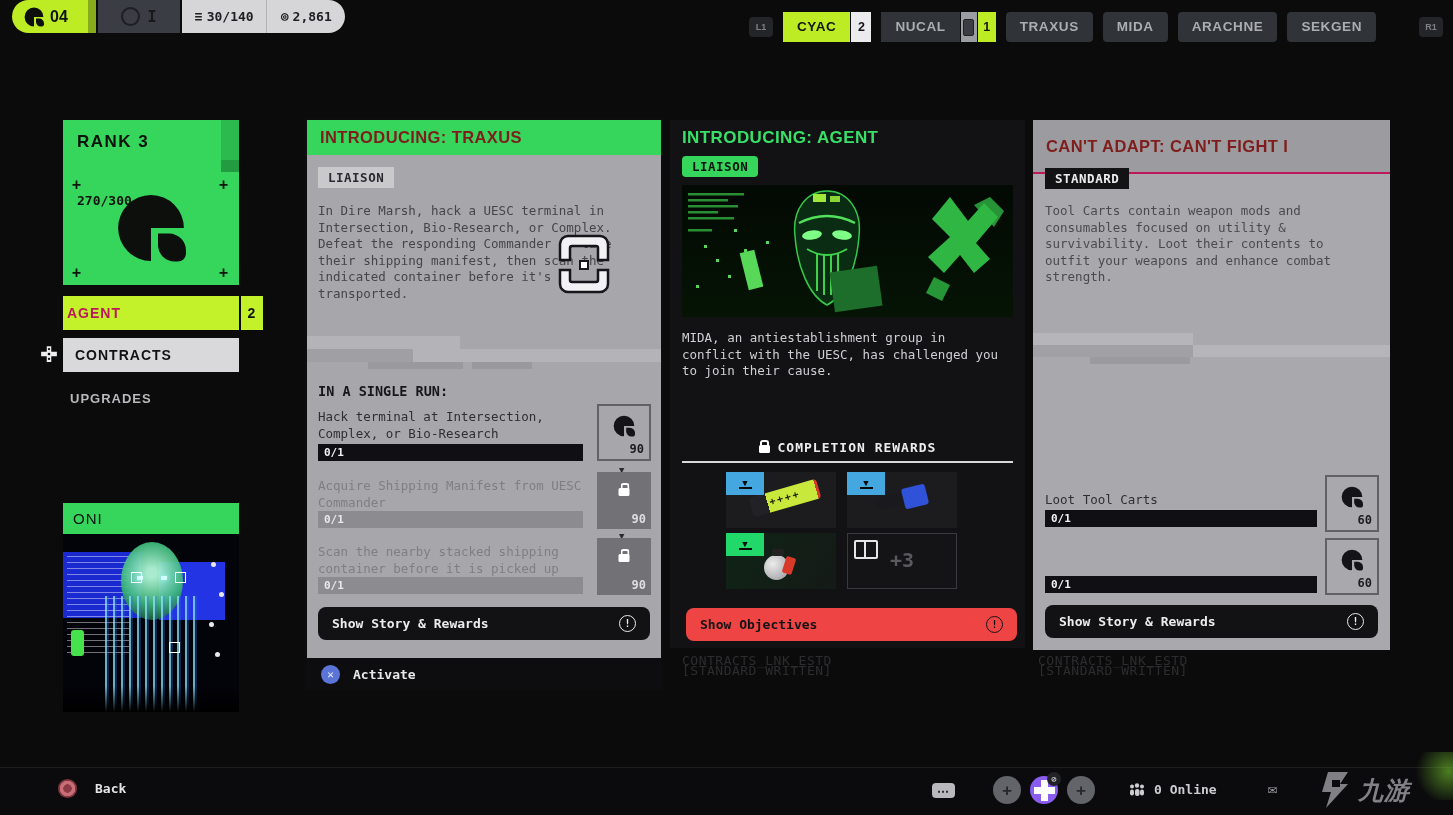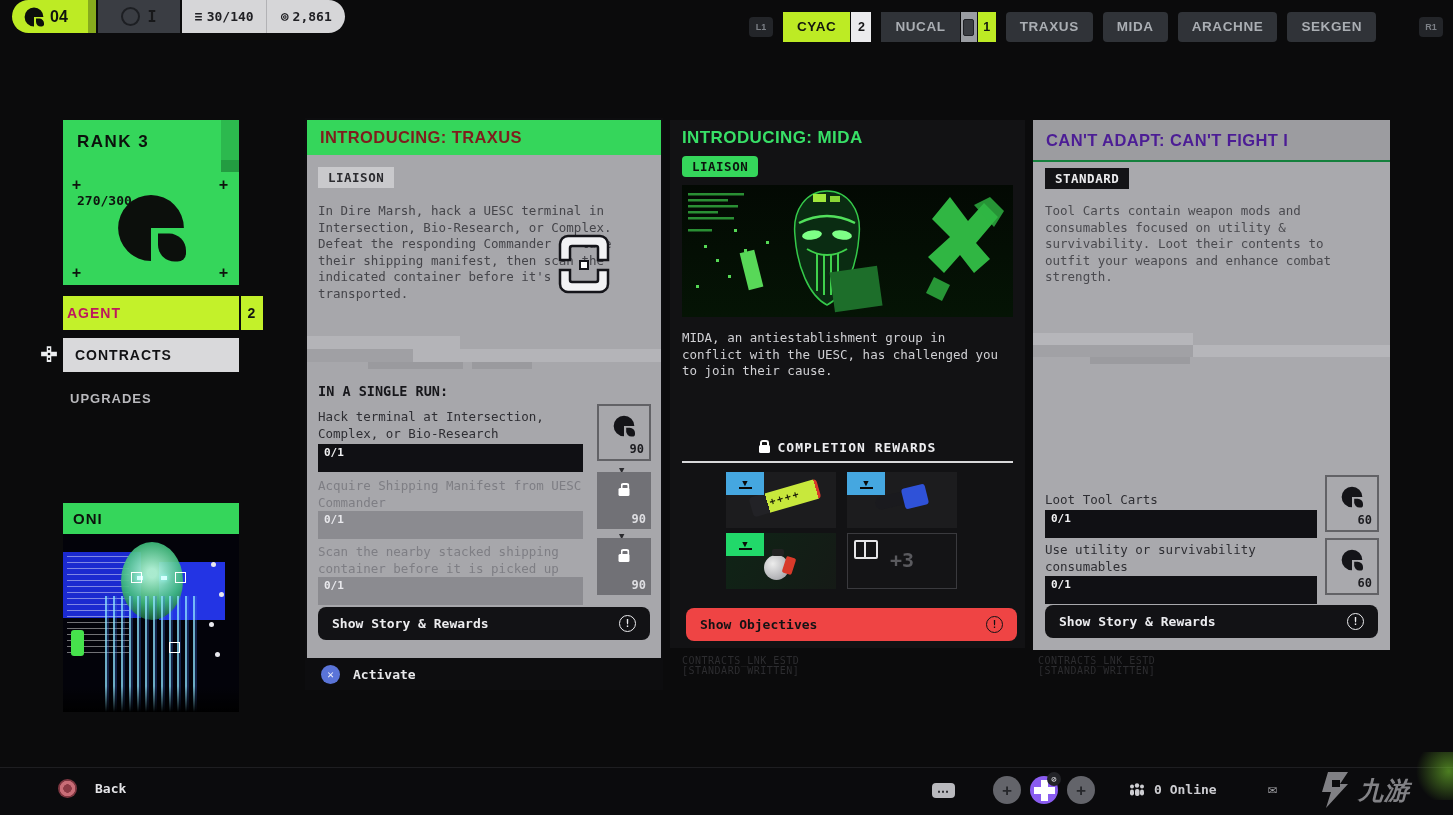--- a/index.html
+++ b/index.html
@@ -31,35 +31,35 @@
   .cplus{position:absolute;color:#0d130d;font-size:15px;font-weight:bold;line-height:10px;}
   .navrow{position:absolute;height:34px;display:flex;align-items:center;font-family:"Liberation Sans",sans-serif;font-weight:bold;font-size:14px;letter-spacing:1px;box-sizing:border-box;}
   .oniport{position:absolute;left:63px;top:534px;width:176px;height:178px;background:#03030a;overflow:hidden;}
 
   
   .cardhead{position:absolute;left:0;top:0;right:0;height:35px;display:flex;align-items:center;
             font-family:"Liberation Sans",sans-serif;font-weight:bold;font-size:16.5px;letter-spacing:.4px;padding-left:13px;box-sizing:border-box;}
   .tag{position:absolute;font-weight:bold;font-size:12.5px;padding:3px 10px;letter-spacing:.5px;}
   .desc{position:absolute;font-size:12.5px;line-height:16.5px;white-space:pre-wrap;}
   .objtext{position:absolute;font-size:12.5px;line-height:17px;}
-  .pbar{position:absolute;height:28px;font-size:11px;font-weight:bold;line-height:17px;box-sizing:border-box;padding-left:6px;}
+  .pbar{position:absolute;height:17px;font-size:11px;font-weight:bold;line-height:17px;box-sizing:border-box;padding-left:6px;}
   .rbox{position:absolute;width:54px;height:57px;box-sizing:border-box;}
   .rbox .num{position:absolute;right:5px;bottom:3px;font-size:12px;font-weight:bold;}
   .rbox .arc{position:absolute;left:50%;top:9px;transform:translateX(-50%);}
   .caret{position:absolute;font-size:9px;color:#2a2a2e;}
   .btn{position:absolute;height:33px;border-radius:8px;display:flex;align-items:center;font-weight:bold;font-size:13px;padding:0 14px;box-sizing:border-box;justify-content:space-between;}
   .info{width:15px;height:15px;border:1.5px solid currentColor;border-radius:50%;font-size:10px;font-weight:bold;display:flex;align-items:center;justify-content:center;flex:none;}
   .skel{position:absolute;}
   .lock{position:relative;width:11px;height:8px;background:#fff;border-radius:1.5px;display:inline-block;}
   .lock::before{content:"";position:absolute;left:1.5px;top:-5px;width:5px;height:4px;border:2px solid #fff;border-bottom:none;border-radius:3px 3px 0 0;}
   .tile{position:absolute;width:110px;height:56px;background:#1c1c1e;overflow:hidden;}
   .tbadge{position:absolute;left:0;top:0;width:38px;height:23px;display:flex;align-items:center;justify-content:center;}
   .tray{width:13px;text-align:center;border-bottom:2.5px solid #0a0a0a;line-height:8px;font-size:9px;color:#0a0a0a;}
   .gridico{position:absolute;left:6px;top:6px;width:20px;height:15px;border:2px solid #e6e6e8;border-radius:2px;background:linear-gradient(90deg,transparent 0 8px,#e6e6e8 8px 10px,transparent 10px);}
-  .debug{position:absolute;font-size:10px;line-height:10px;color:#2d2d30;letter-spacing:.5px;white-space:pre;}
+  .debug{position:absolute;font-size:13px;line-height:10px;color:#2d2d30;letter-spacing:.5px;white-space:pre;}
 
   
   .bbar{position:absolute;left:0;top:767px;width:1453px;height:48px;background:#0b0b0d;border-top:1px solid #1e1e21;box-sizing:border-box;}
   .avatar{width:28px;height:28px;border-radius:50%;display:flex;align-items:center;justify-content:center;position:absolute;top:8px;}
 </style>
 </head>
 <body>
 
 <svg width="0" height="0" style="position:absolute">
   <defs>
@@ -144,21 +144,21 @@
       <circle cx="8" cy="3.6" r="1" fill="#0b0b0c"></circle>
       <circle cx="8" cy="12.4" r="1" fill="#0b0b0c"></circle>
   </svg>
   <div class="navrow" style="left:63px;top:338px;width:176px;background:#d9d9db;color:#121214;padding-left:12px">
     <span>CONTRACTS</span>
   </div>
   <div class="navrow" style="left:58px;top:381px;width:176px;color:#b9b9bd;padding-left:12px;font-size:13px">
     <span>UPGRADES</span>
   </div>
 
-  <div class="abs sans" style="left:63px;top:503px;width:176px;height:31px;background:#35d65b;color:#0c120c;font-weight:700;font-size:15px;letter-spacing:1px;display:flex;align-items:center;padding-left:10px;box-sizing:border-box">
+  <div class="abs sans" style="left:63px;top:503px;width:176px;height:31px;background:#35d65b;color:#0c120c;font-weight:400;font-size:15px;letter-spacing:1px;display:flex;align-items:center;padding-left:10px;box-sizing:border-box">
     <span>ONI</span>
   </div>
   <div class="oniport">
     <div class="abs" style="left:0;top:18px;width:78px;height:66px;background:#1b2ad0"></div>
     <div class="abs" style="left:96px;top:28px;width:66px;height:58px;background:#2334e4"></div>
     <div class="abs" style="left:4px;top:22px;width:62px;height:100px;opacity:.55;background:repeating-linear-gradient(180deg,rgba(255,255,255,.8) 0 1.5px,transparent 1.5px 6px)"></div>
     <div class="abs" style="left:8px;top:96px;width:13px;height:26px;background:#46e24c;border-radius:3px"></div>
     <div class="abs" style="left:58px;top:8px;width:62px;height:78px;border-radius:50%;background:radial-gradient(circle at 50% 40%,#b8ffe0 8%,#3dba7a 55%,#14502e 90%);opacity:.92"></div>
     <div class="abs" style="left:74px;top:42px;width:6px;height:4px;background:#d6ffff;box-shadow:0 0 5px #9ff"></div>
     <div class="abs" style="left:98px;top:42px;width:6px;height:4px;background:#d6ffff;box-shadow:0 0 5px #9ff"></div>
@@ -218,21 +218,21 @@
       </div>
     </div>
 
     <div class="abs" style="left:2px;top:542px;width:354px;height:28px;display:flex;align-items:center;gap:13px;padding-left:14px;box-sizing:border-box">
       <span style="width:19px;height:19px;border-radius:50%;background:#5a74d8;color:#eef0fa;font-size:11px;font-weight:bold;display:flex;align-items:center;justify-content:center">✕</span>
       <span style="color:#e8e8ea;font-weight:bold;font-size:13px">Activate</span>
     </div>
   </div>
 
   <div class="abs" style="left:670px;top:120px;width:355px;height:528px;background:#121214">
-    <div class="abs sans" style="left:12px;top:8px;font-weight:900;font-size:17px;letter-spacing:.4px;color:#38e067">INTRODUCING: MIDA</div>
+    <div class="abs sans" style="left:12px;top:8px;font-weight:900;font-size:17px;letter-spacing:.4px;color:#38e067">INTRODUCING: AGENT</div>
     <div class="tag" style="left:12px;top:36px;background:#35d65b;color:#0c140d;border-radius:4px">LIAISON</div>
 
     <div class="abs" style="left:12px;top:65px;width:331px;height:132px;background:linear-gradient(#030903,#051405);overflow:hidden">
       <svg width="331" height="132" viewBox="0 0 331 132">
         <g fill="#2f9e3a" opacity=".9">
           <rect x="6" y="8" width="56" height="2.5"></rect>
             <rect x="6" y="14" width="40" height="2.5"></rect>
           <rect x="6" y="20" width="50" height="2.5"></rect>
             <rect x="6" y="26" width="30" height="2.5"></rect>
           <rect x="6" y="32" width="46" height="2.5"></rect>
@@ -307,39 +307,38 @@
     </div>
 
     <div class="btn" style="left:16px;top:488px;width:331px;background:#ef4444;color:#121214">
       <span>Show Objectives</span>
       <span class="info">!</span>
     </div>
   </div>
   <div class="debug" style="left:682px;top:656px"><span>CONTRACTS_LNK_ESTD</span><br><span>[STANDARD WRITTEN]</span></div>
 
   <div class="abs" style="left:1033px;top:120px;width:357px;height:530px;background:#a9a9ad">
-    <div class="cardhead" style="background:#9c9ca0;color:#4c1d95;border-bottom:2px solid #15803d;box-sizing:border-box;height:42px">CAN'T ADAPT: CAN'T FIGHT I</div>
+    <div class="cardhead" style="background:#9c9ca0;color:#7f1d1d;border-bottom:2px solid #be185d;box-sizing:border-box;height:54px">CAN'T ADAPT: CAN'T FIGHT I</div>
     <div class="tag" style="left:12px;top:48px;background:#131316;color:#ececee">STANDARD</div>
     <div class="desc" style="left:12px;top:83px;width:318px;color:#4a4a4f">Tool Carts contain weapon mods and consumables focused on utility &amp; survivability. Loot their contents to outfit your weapons and enhance combat strength.</div>
 
     <div class="skel" style="left:0;top:213px;width:160px;height:12px;background:#b6b6ba"></div>
     <div class="skel" style="left:160px;top:225px;width:197px;height:12px;background:#b6b6ba"></div>
     <div class="skel" style="left:0;top:225px;width:160px;height:12px;background:#a1a1a5"></div>
     <div class="skel" style="left:57px;top:237px;width:100px;height:7px;background:#9b9b9f"></div>
 
     <div class="objtext" style="left:12px;top:371px;width:275px;color:#2e2e33">Loot Tool Carts</div>
     <div class="pbar" style="left:12px;top:390px;width:272px;background:#101014;color:#f2f2f4"><span>0/1</span></div>
     <div class="rbox" style="left:292px;top:355px;border:2px solid #626266">
       <svg class="arc" width="22" height="22" viewBox="0 0 100 100" fill="#141418">
           <use href="#arcLogo"></use>
         </svg>
       <span class="num" style="color:#1c1c20">60</span>
     </div>
 
-    <div class="objtext" style="left:12px;top:421px;width:275px;color:#2e2e33">Use utility or survivability consumables</div>
     <div class="pbar" style="left:12px;top:456px;width:272px;background:#101014;color:#f2f2f4"><span>0/1</span></div>
     <div class="rbox" style="left:292px;top:418px;border:2px solid #626266">
       <svg class="arc" width="22" height="22" viewBox="0 0 100 100" fill="#141418">
           <use href="#arcLogo"></use>
         </svg>
       <span class="num" style="color:#1c1c20">60</span>
     </div>
 
     <div class="btn" style="left:12px;top:485px;width:333px;background:#121215;color:#ececef">
       <span>Show Story &amp; Rewards</span>

